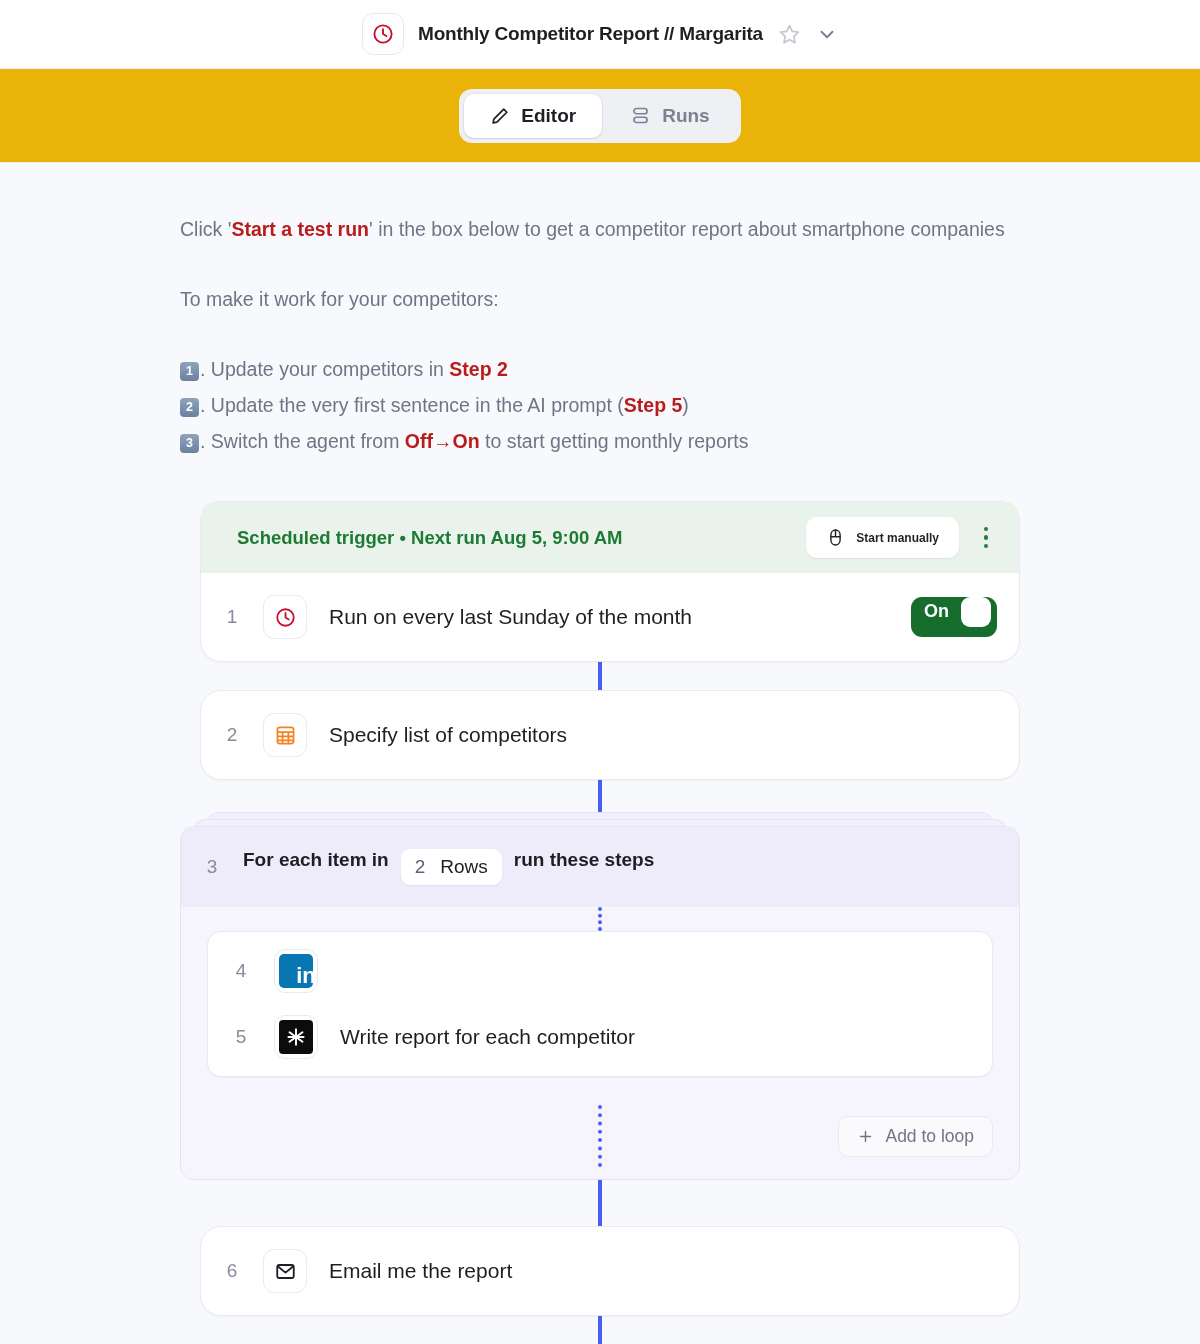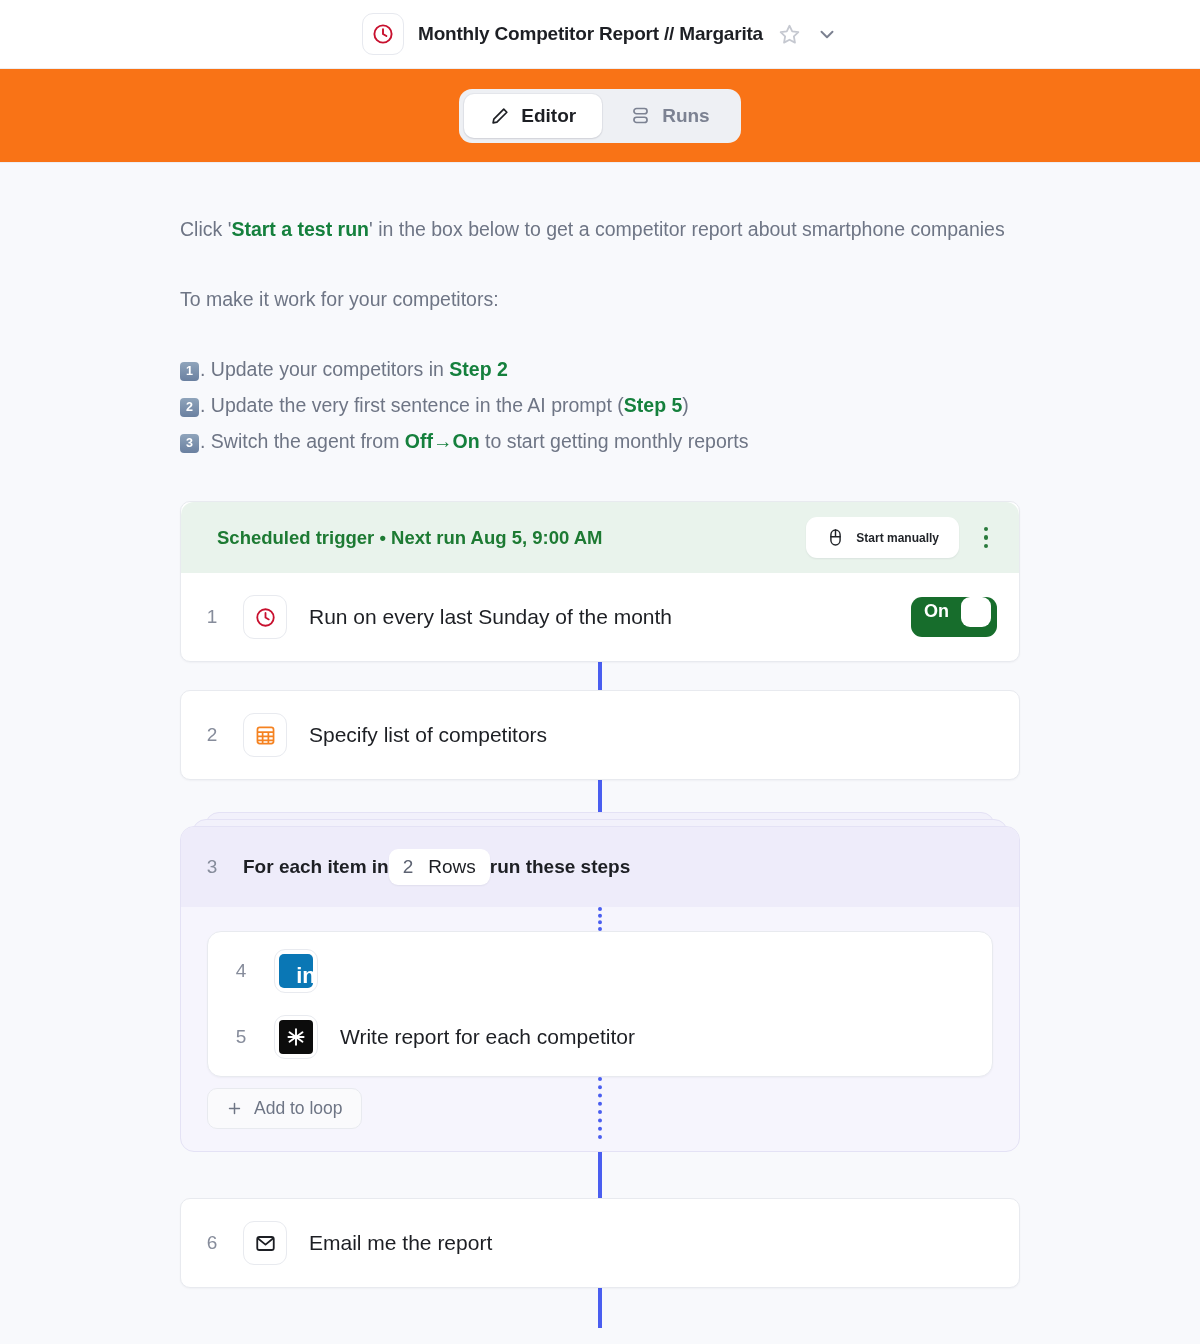--- a/index.html
+++ b/index.html
@@ -37,21 +37,21 @@
     white-space: nowrap;
   }
   .title-star, .title-chev {
     display: flex; align-items: center; justify-content: center;
     cursor: pointer;
   }
 
   
   .tabbar {
     height: 94px;
-    background: #f97316;
+    background: #eab308;
     display: flex;
     align-items: center;
     justify-content: center;
     border-bottom: 1px solid #eceef3;
   }
   .tabgroup {
     background: #eef0f4;
     border-radius: 13px;
     padding: 5px;
     display: flex;
@@ -79,21 +79,21 @@
   .content {
     padding: 48px 0 0 0;
   }
   .desc {
     width: 840px;
     margin: 0 auto;
     color: #6e7585;
     font-size: 19.5px;
     line-height: 36px;
   }
-  .desc b { color: #15803d; font-weight: 700; }
+  .desc b { color: #b91c1c; font-weight: 700; }
   .desc .para { margin-bottom: 34px; }
   .desc .para:last-child { margin-bottom: 0; }
   .numbadge {
     display: inline-block;
     width: 19px; height: 19px;
     line-height: 19px;
     text-align: center;
     font-size: 12.5px;
     font-weight: 700;
     color: #ffffff;
@@ -115,24 +115,25 @@
     background: #4a5ef0;
     margin: 0 auto;
     position: relative;
     z-index: 0;
   }
   .connector.tall { height: 46px; }
 
   .card {
     background: #ffffff;
     border: 1px solid #e8eaef;
-    border-radius: 10px;
+    border-radius: 21px;
     box-shadow: 0 1px 2px rgba(20,24,40,.04);
     position: relative;
     z-index: 1;
+    margin-left: 20px;
   }
 
   .trigger-head {
     background: #e9f3ec;
     border-top-left-radius: 13px;
     border-top-right-radius: 13px;
     padding: 15px 22px 15px 36px;
     display: flex;
     align-items: center;
     justify-content: space-between;
@@ -233,21 +234,21 @@
     overflow: hidden;
   }
   .loop-head {
     background: #eeecfa;
     padding: 22px 22px 22px 0;
     display: flex;
     align-items: center;
   }
   .loop-head .step-num { width: 62px; }
   .loop-head-text {
-    display: flex; align-items: center; 
+    display: flex; gap: 12px;
     font-size: 19px; font-weight: 700; color: #1d1f24;
     white-space: nowrap;
   }
   .rows-chip {
     background: #ffffff;
     border-radius: 9px;
     padding: 7px 14px;
     display: flex; align-items: center; gap: 15px;
     font-size: 19px;
     cursor: pointer;
@@ -270,21 +271,21 @@
     box-shadow: 0 1px 2px rgba(20,24,40,.04);
     padding: 6px 0;
   }
   .inner-card .step { height: 66px; padding-left: 0; }
   .inner-card .step-num { width: 66px; }
   .inner-card .step-title { font-size: 21px; }
 
   .add-row {
     position: relative;
     height: 62px;
-    display: flex; align-items: center; justify-content: flex-start;
+    display: flex; align-items: center; justify-content: flex-end; margin-top: 28px;
   }
   .add-row .dots {
     position: absolute;
     left: 50%; transform: translateX(-50%);
     top: 0; bottom: 0;
     border-left: 4px dotted #4a5ef0;
   }
   .add-btn {
     position: relative;
     background: #fafafc;

